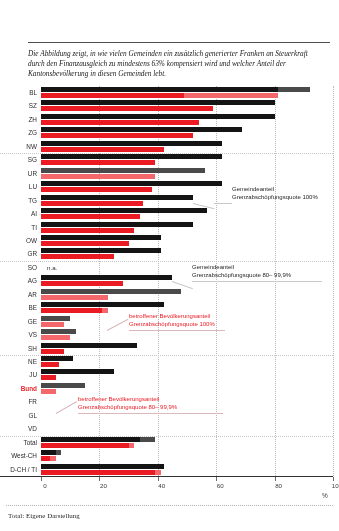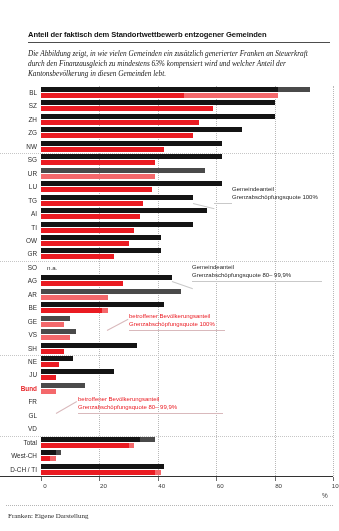--- a/index.html
+++ b/index.html
@@ -106,21 +106,20 @@
     position:absolute; left:8px; top:512px;
     font-family:"Liberation Serif", serif;
     font-size:7px; color:#2b2b2b;
   }
 </style>
 </head>
 <body>
 
 <div class="figure">
 
-  <div class="title">Anteil der faktisch dem Standortwettbewerb entzogener Gemeinden</div>
   <div class="title-rule"></div>
   <div class="subtitle">Die Abbildung zeigt, in wie vielen Gemeinden ein zusätzlich generierter Franken an Steuerkraft durch den Finanzausgleich zu mindestens 63% kompensiert wird und welcher Anteil der Kantonsbevölkerung in diesen Gemeinden lebt.</div>
 
   <div class="plot" id="plot">
       <div class="grid-line" style="left: 58.4px;"></div>
       <div class="grid-line" style="left: 116.8px;"></div>
       <div class="grid-line" style="left: 175.2px;"></div>
       <div class="grid-line" style="left: 233.6px;"></div>
       <div class="grid-line" style="left: 292px;"></div>
       <div class="hline" style="top: 67.25px;"></div>
@@ -346,14 +345,14 @@
   <div class="leader diag" style="left:107px; top:330px; width:24px; transform:rotate(-28deg);"></div>
 
   <div class="anno red" style="left:78px; top:396px;">
     <div>betroffener Bevölkerungsanteil</div>
     <div>Grenzabschöpfungsquote 80– 99,9%</div>
   </div>
   <div class="leader" style="left:78px; top:413px; width:145px;"></div>
   <div class="leader diag" style="left:56px; top:413px; width:24px; transform:rotate(-30deg);"></div>
 
   <div class="footer-rule"></div>
-  <div class="footer">Franken: Eigene Darstellung</div>
+  <div class="footer">Total: Eigene Darstellung</div>
 </div>
 
 </body></html>

